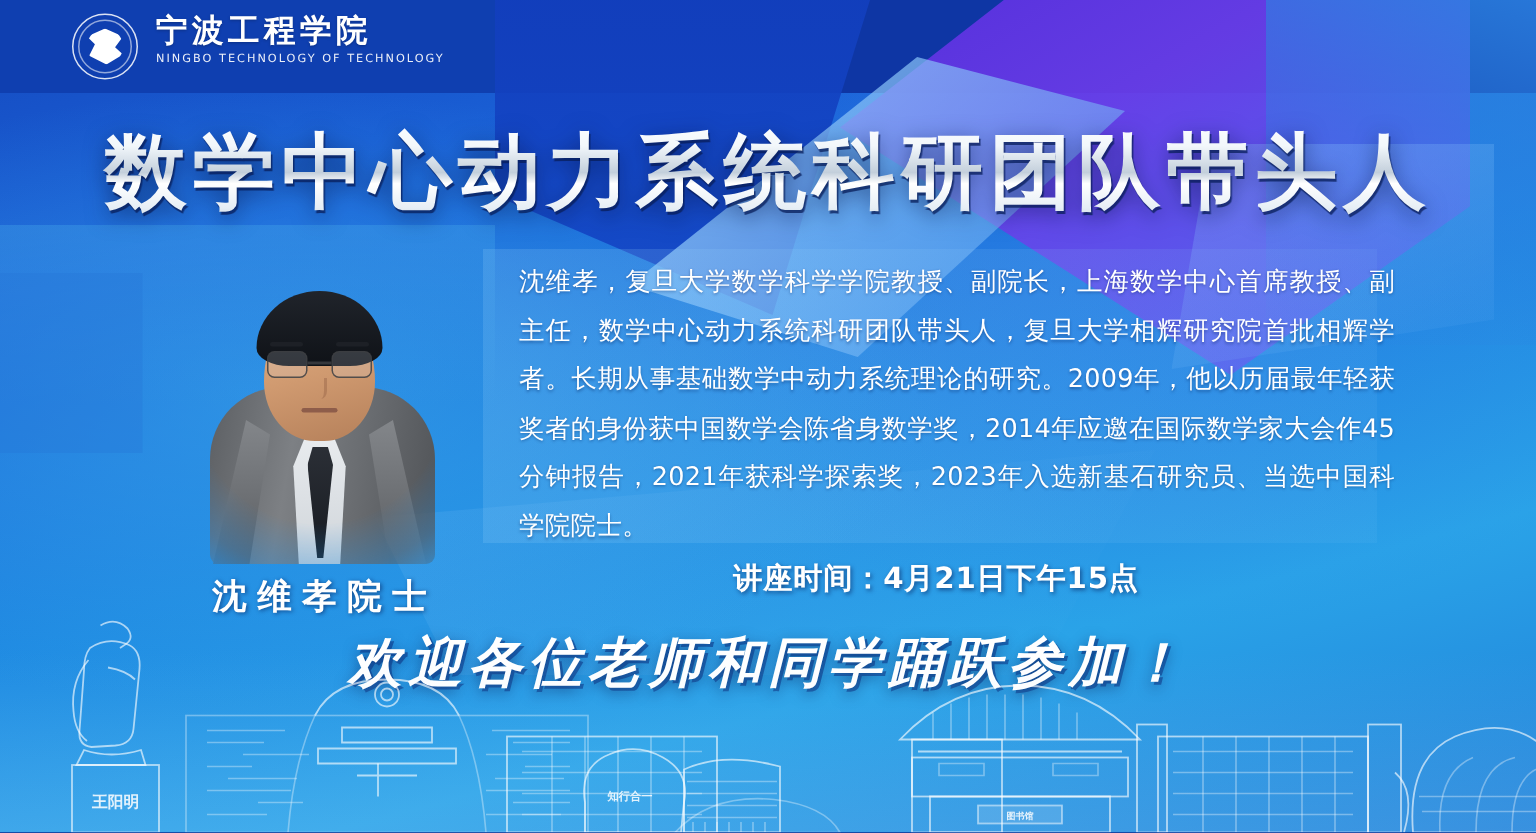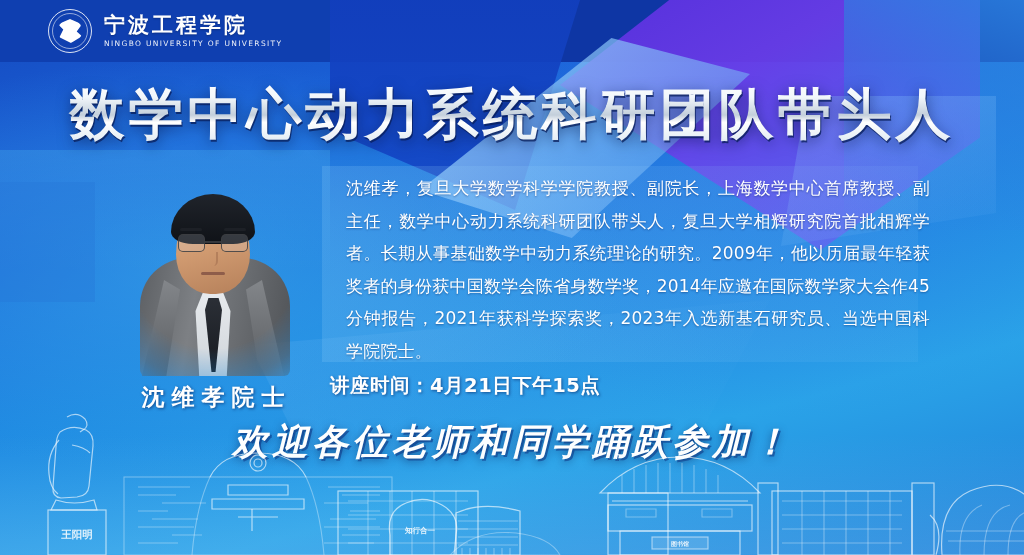--- a/index.html
+++ b/index.html
@@ -68,21 +68,21 @@
     left:250px; top:300px; width:520px; height:150px;
     background:linear-gradient(120deg,rgba(120,190,245,.18),rgba(120,190,245,0));
     clip-path:polygon(0 30%,100% 0,85% 100%,10% 100%);
   }
 
   
   .header{
     position:absolute; left:0; top:0; width:100%; height:62px;
     display:flex; align-items:center;
   }
-  .logo-wrap{ display:flex; align-items:center; margin-left:48px; gap:12px; }
+  .logo-wrap{ display:flex; align-items:flex-start; margin-left:48px; gap:12px; }
   .logo-mark{
     width:44px; height:44px; border-radius:50%;
     border:1.4px solid rgba(255,255,255,.85);
     position:relative; flex:0 0 auto;
   }
   .logo-mark::before{
     content:""; position:absolute; inset:3px; border-radius:50%;
     border:1px solid rgba(255,255,255,.55);
   }
   .logo-mark::after{
@@ -216,21 +216,21 @@
     font-family:"DejaVu Sans","Liberation Sans",sans-serif;
     font-size:17px; line-height:32.6px; color:#ffffff;
     text-align:justify; text-justify:inter-character;
     letter-spacing:.2px;
     text-shadow:0 1px 2px rgba(6,35,95,.45);
   }
 
   
   .details{
     position:absolute; left:330px; top:372px; width:588px;
-    display:flex; justify-content:flex-start; align-items:baseline;
+    display:flex; justify-content:center; align-items:baseline;
   }
   .detail{
     font-size:19.5px; font-weight:700; color:#ffffff;
     letter-spacing:.5px; white-space:nowrap;
     text-shadow:1px 1px 3px rgba(6,30,90,.6);
   }
 
   
   .cta{
     position:absolute; left:0; right:0; top:418px;
@@ -277,21 +277,21 @@
     <div class="poly poly-midsoft"></div>
     <div class="poly poly-leftband"></div>
     <div class="poly poly-wedge-b"></div>
   </div>
 
   <div class="header">
     <div class="logo-wrap">
       <div class="logo-mark"></div>
       <div class="logo-text">
         <div class="logo-cn">宁波工程学院</div>
-        <div class="logo-en">NINGBO UNIVERSITY OF UNIVERSITY</div>
+        <div class="logo-en">NINGBO TECHNOLOGY OF TECHNOLOGY</div>
       </div>
     </div>
   </div>
 
   <div class="title">数学中心动力系统科研团队带头人</div>
 
   <div class="speaker">
     <div class="photo">
       <div class="ph-body"></div>
       <div class="ph-lapelL"></div>

